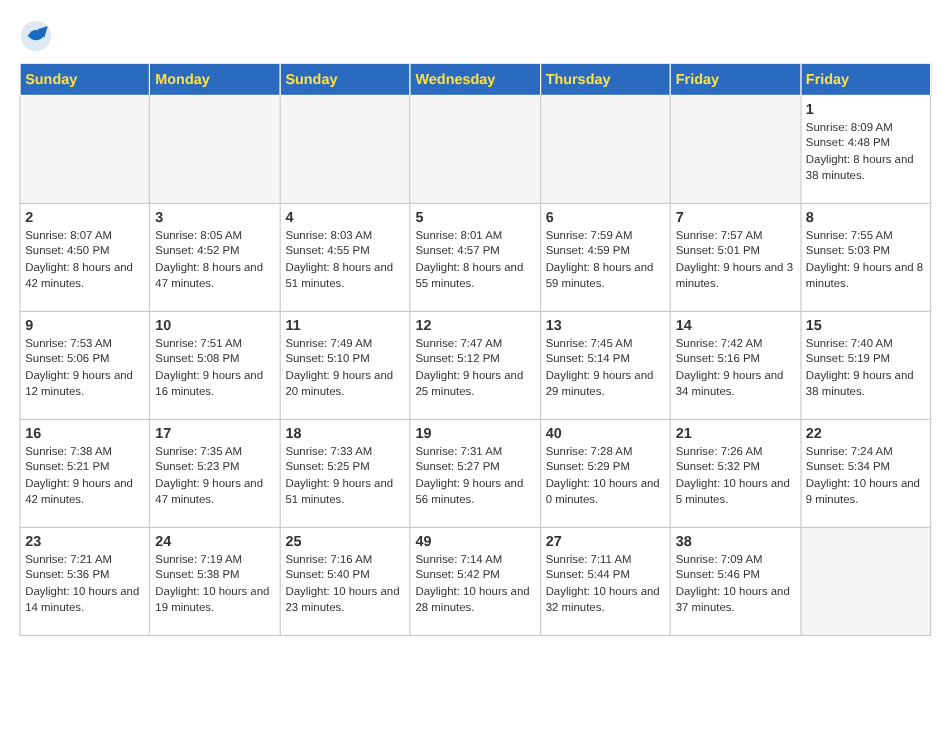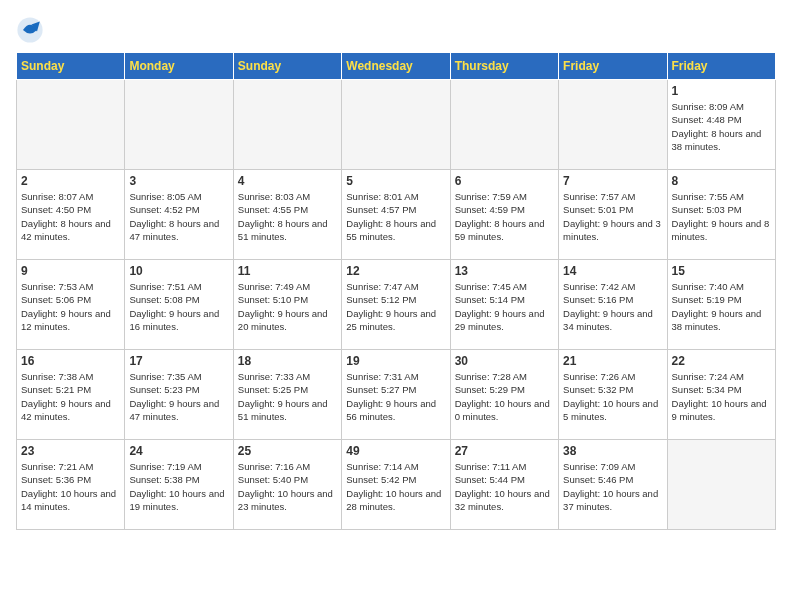--- a/index.html
+++ b/index.html
@@ -237,21 +237,21 @@
 Sunset: 5:25 PM
 Daylight: 9 hours and 51 minutes.</div>
         </td>
         <td>
           <span class="day-num">19</span>
           <div class="day-info">Sunrise: 7:31 AM
 Sunset: 5:27 PM
 Daylight: 9 hours and 56 minutes.</div>
         </td>
         <td>
-          <span class="day-num">30</span>
+          <span class="day-num">40</span>
           <div class="day-info">Sunrise: 7:28 AM
 Sunset: 5:29 PM
 Daylight: 10 hours and 0 minutes.</div>
         </td>
         <td>
           <span class="day-num">21</span>
           <div class="day-info">Sunrise: 7:26 AM
 Sunset: 5:32 PM
 Daylight: 10 hours and 5 minutes.</div>
         </td>

